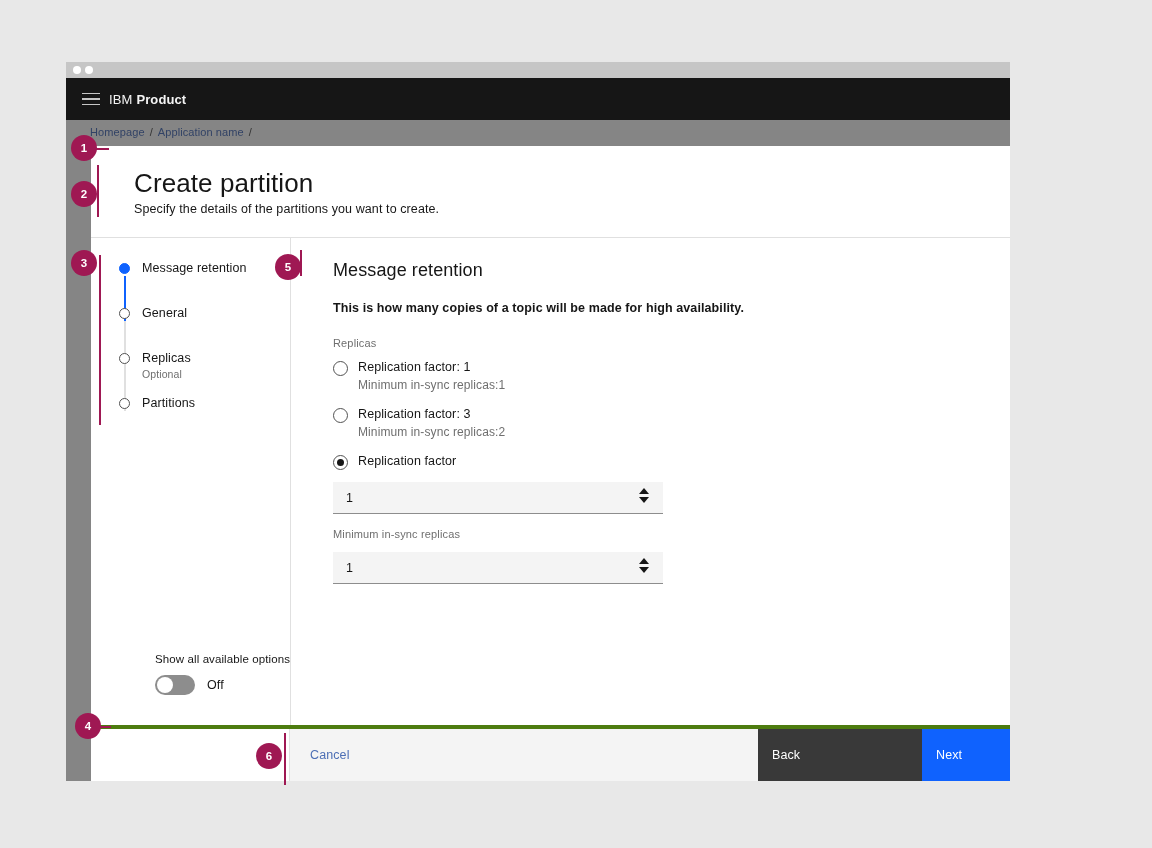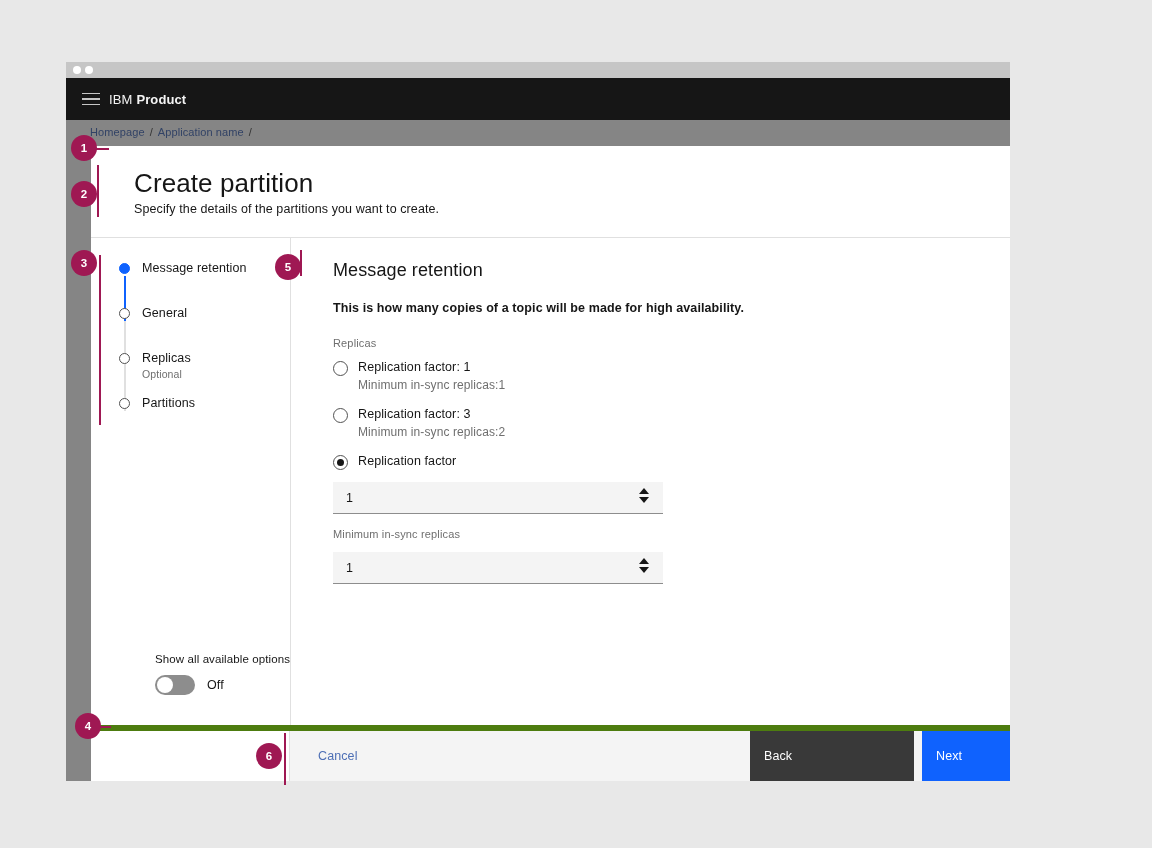--- a/index.html
+++ b/index.html
@@ -197,21 +197,21 @@
   }
   .steppers .up { border-bottom: 6px solid #161616; }
   .steppers .dn { border-top: 6px solid #161616; }
   .numlabel {
     margin-top: 14px; font-size: 11px; color: #6f6f6f; letter-spacing: .15px;
   }
 
   
   .modal-foot {
     height: 56px; flex: none; display: flex;
-    border-top: 6px solid #4d7c0f; background: #f4f4f4; gap: 8px;
+    border-top: 4px solid #4d7c0f; background: #f4f4f4;
   }
   .foot-left { width: 199px; flex: none; background: #ffffff; border-right: 1px solid #e0e0e0;}
   .btn-cancel {
     flex: 1; display: flex; align-items: center; padding-left: 20px;
     font-size: 12.5px; color: #4d6fb5; background: #f4f4f4; cursor: pointer;
     letter-spacing: .1px;
   }
   .btn-back, .btn-next {
     width: 164px; flex: none; display: flex; align-items: center;
     padding-left: 14px; font-size: 12.5px; color: #ffffff; cursor: pointer;

